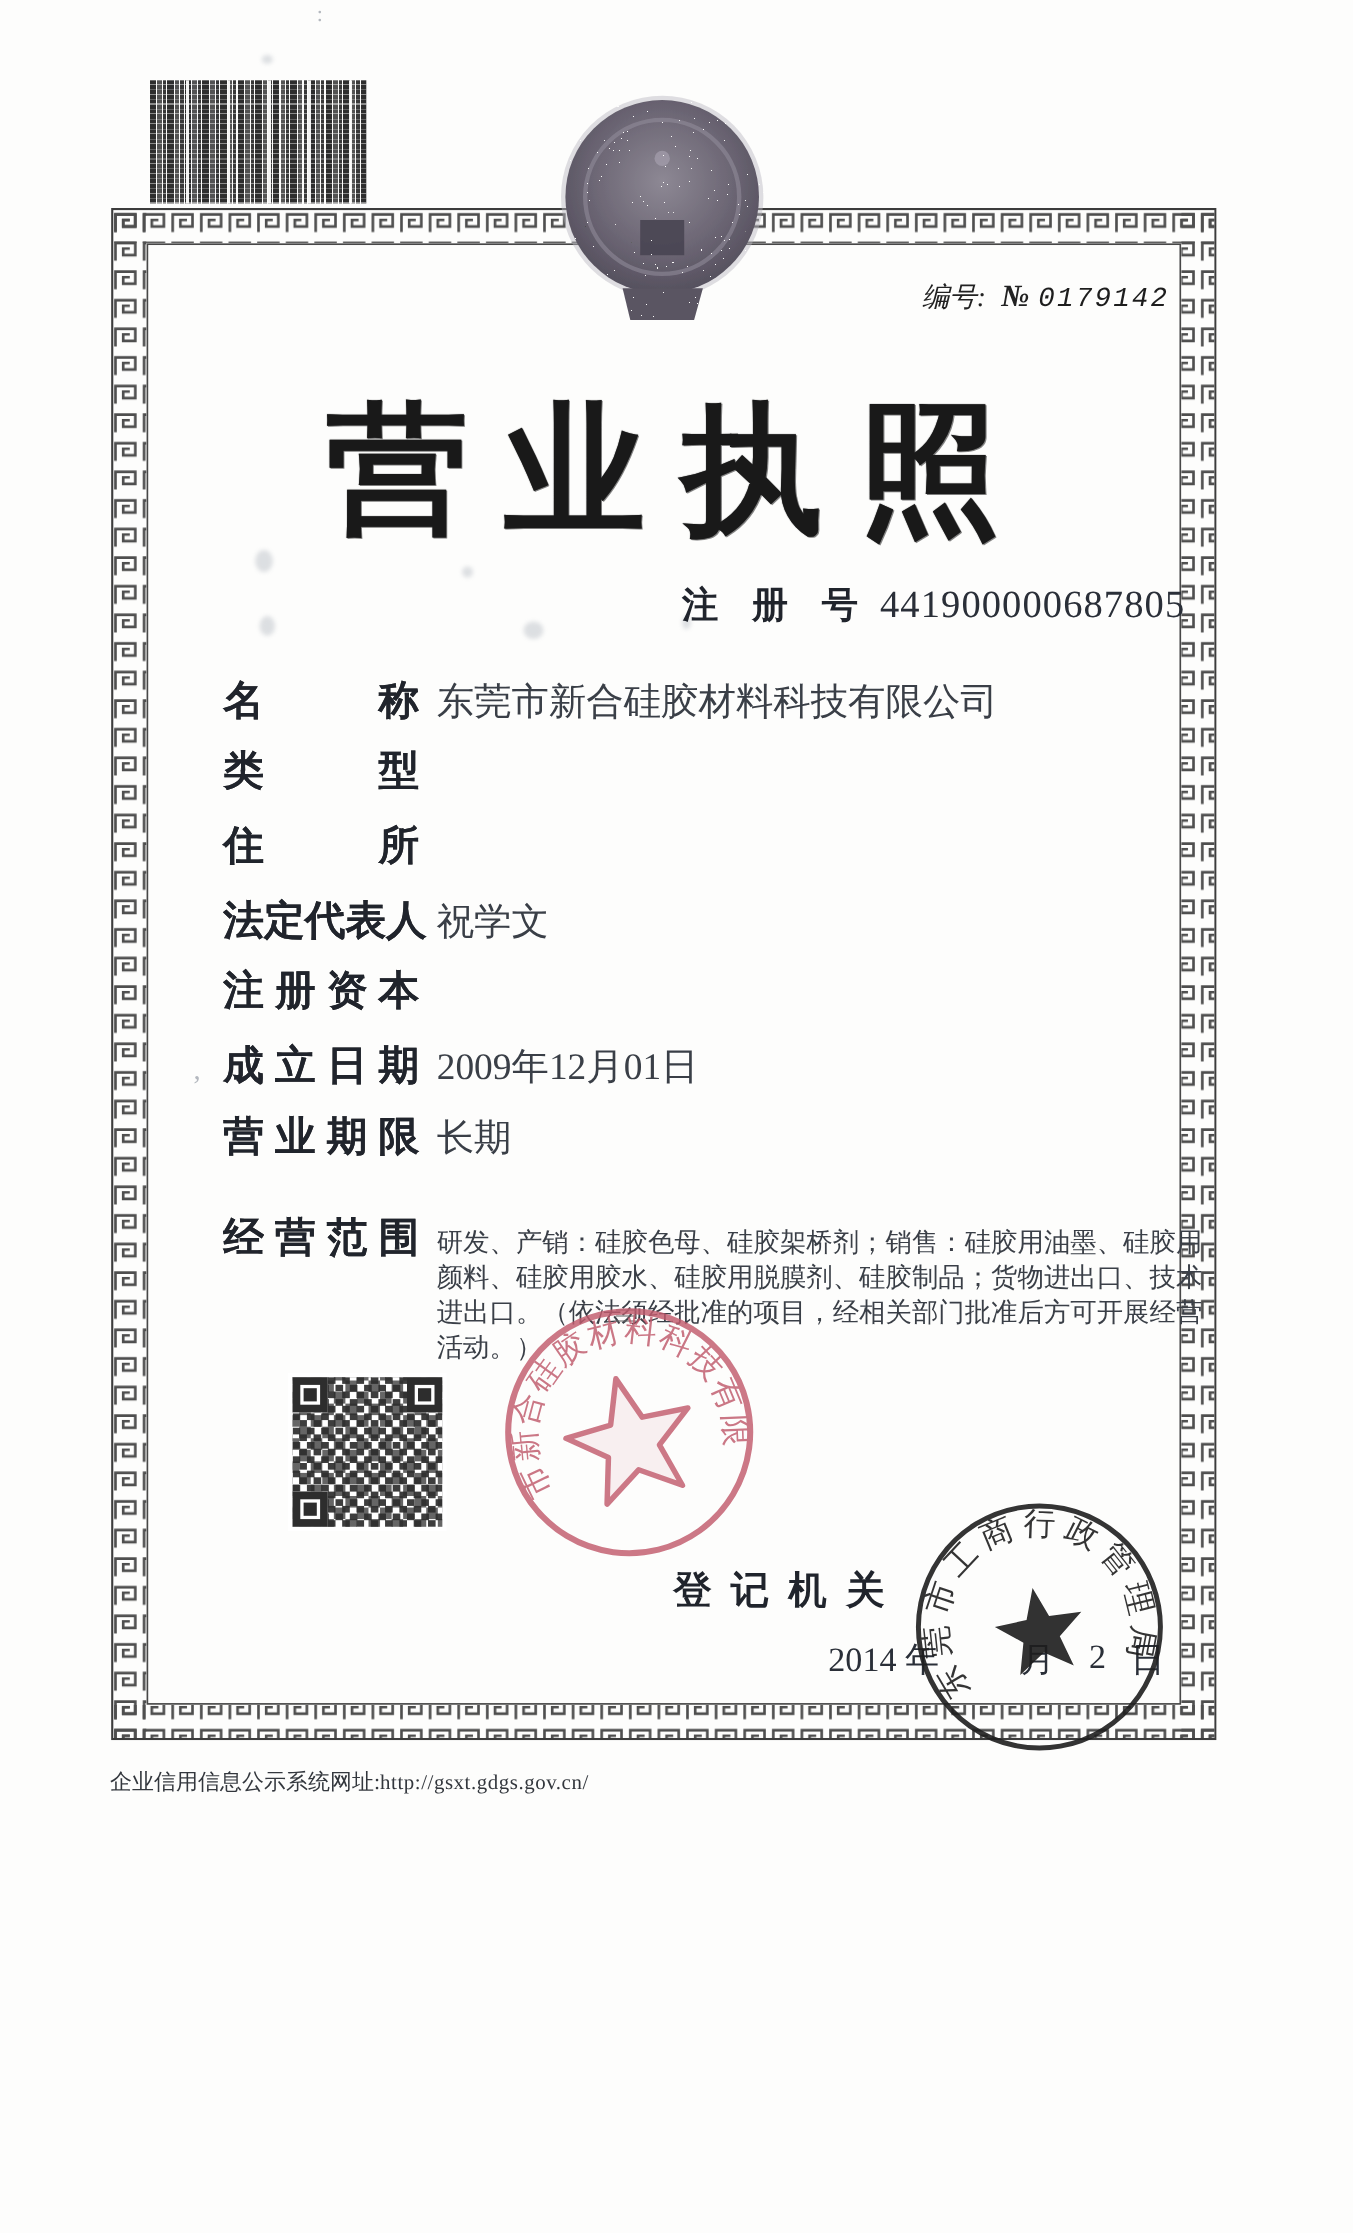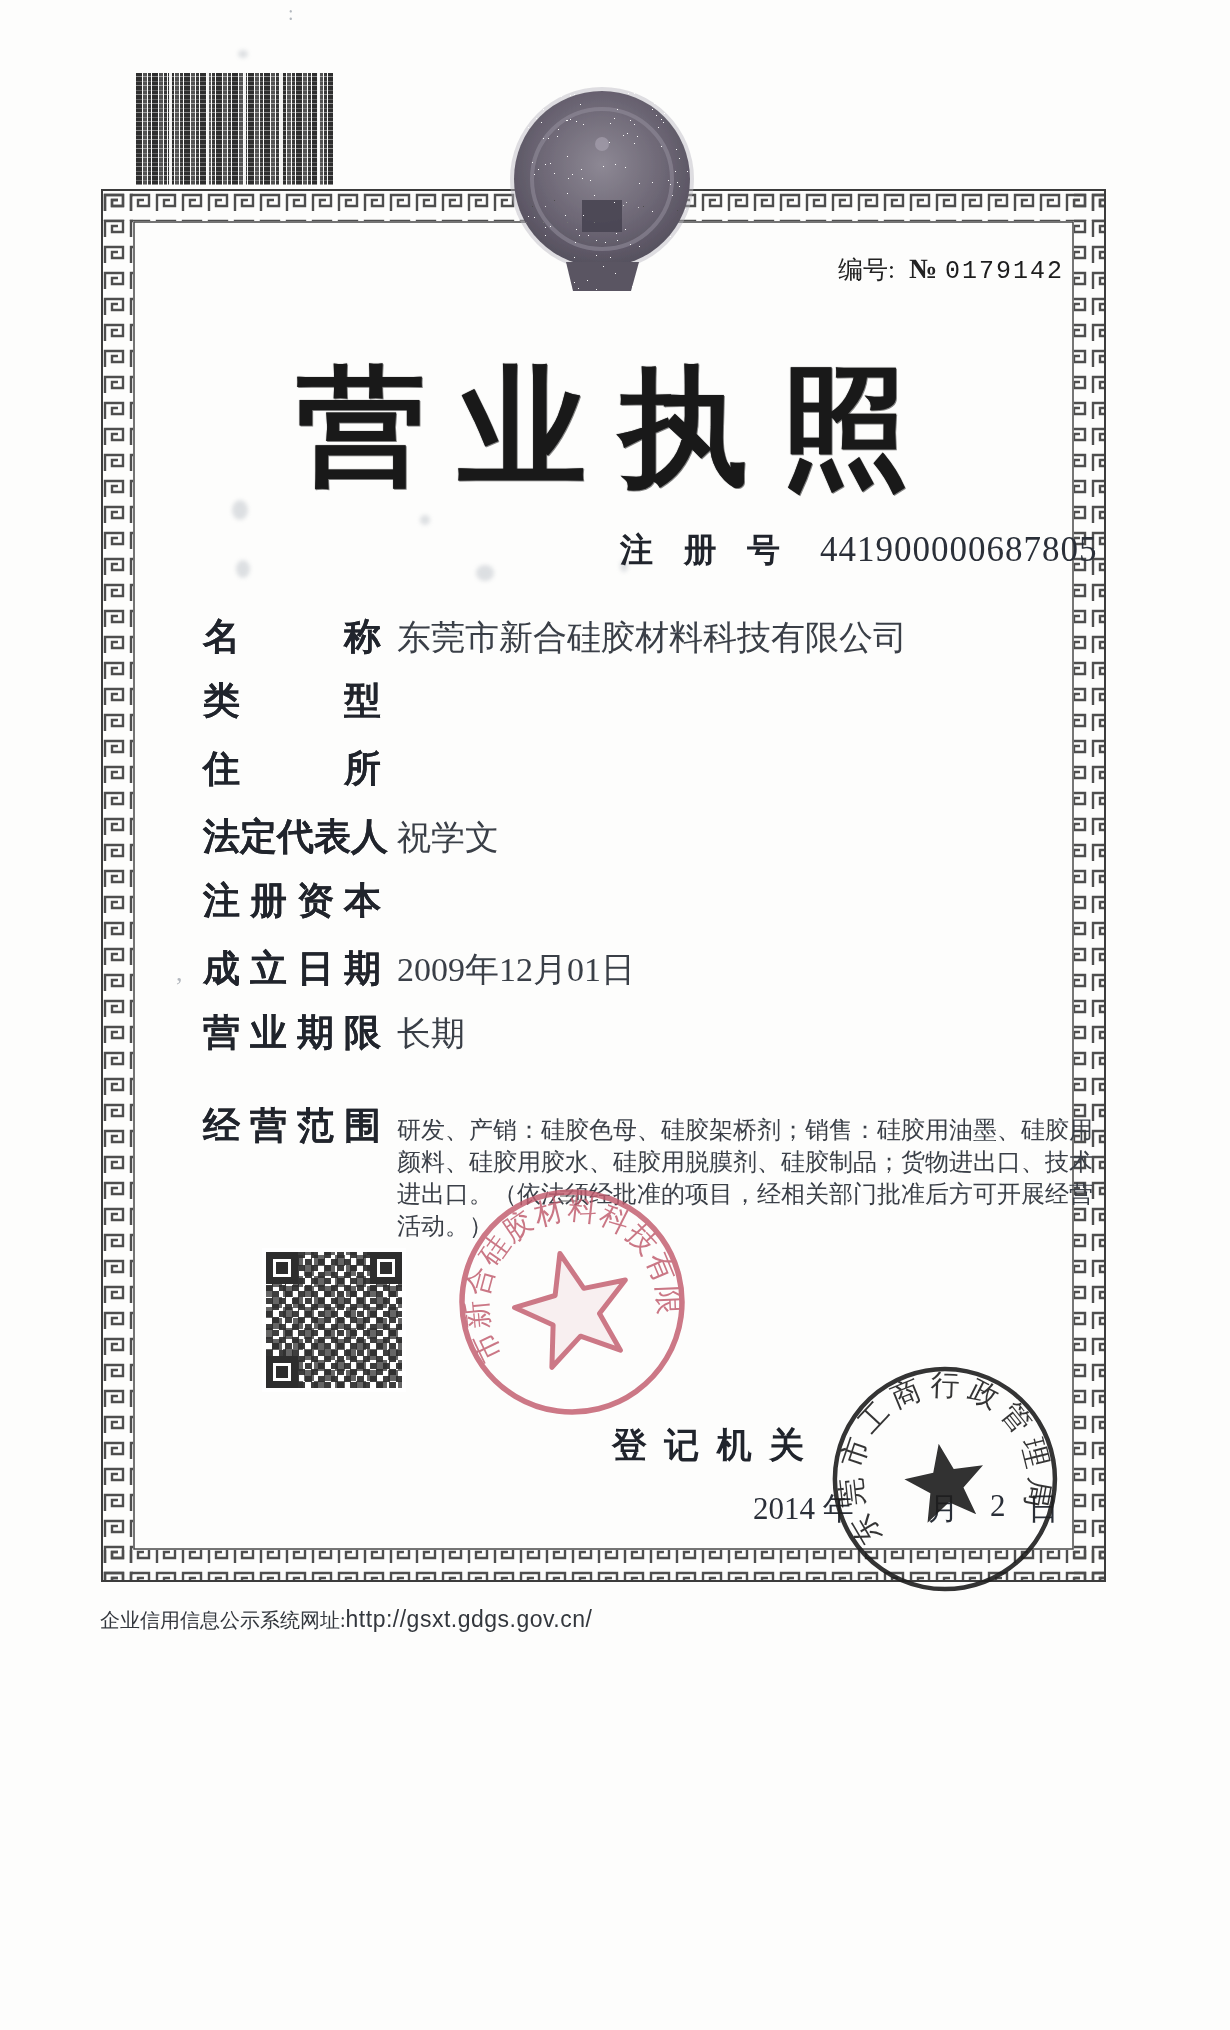--- a/index.html
+++ b/index.html
@@ -23,40 +23,40 @@
     filter:blur(.3px);
   }
 
   
   .emblem{left:503px;top:82px;width:200px;height:218px;}
 
   
   .frame{left:101px;top:189px;width:1005px;height:1393px;}
 
   
-  .serial{left:838px;top:253px;font-size:25px;color:#222;white-space:nowrap;}
+  .serial{left:838px;top:253px;font-size:25px;color:#222;white-space:nowrap;font-style:italic;}
   .serial .numero{font-weight:bold;font-size:28px;padding:0 8px 0 14px;}
   .serial .num{font-family:"Liberation Mono", monospace;font-size:25px;letter-spacing:2px;color:#1d1d1d;}
 
   
   .title{
     left:297px;top:342px;width:612px;height:150px;
     font-size:128px;font-weight:bold;color:#191919;
     font-family:"Liberation Sans", sans-serif;
     text-shadow:0 0 1px #333, 1px 1px 0 rgba(40,40,40,.55);
     filter:blur(.2px);
   }
 
   
   .dist{display:flex;justify-content:space-between;}
 
   
   .regno{left:620px;top:528px;display:flex;align-items:baseline;}
   .regno .lbl{width:160px;font-size:33px;font-weight:bold;color:#20242c;font-family:"Liberation Sans", sans-serif;}
-  .regno .val{margin-left:40px;font-size:35px;letter-spacing:1px;color:#2a2f38;}
+  .regno .val{margin-left:20px;font-size:35px;letter-spacing:1px;color:#2a2f38;}
 
   
   .row{position:absolute;left:203px;display:flex;align-items:baseline;}
   .row .lbl{
     width:178px;font-size:37px;font-weight:bold;color:#20242c;
     font-family:"Liberation Sans", sans-serif;flex:none;
     text-shadow:0 0 .5px #444;
   }
   .row .val{margin-left:16px;font-size:34px;color:#3a3f47;white-space:nowrap;}
   .row.scope .val{font-size:24px;line-height:32px;width:700px;white-space:normal;color:#3a3f47;margin-top:42px;}
@@ -84,21 +84,21 @@
   .seal-black{left:828px;top:1362px;width:235px;height:235px;transform:rotate(-10deg);opacity:.9;}
 
   
   .regorg{left:612px;top:1422px;width:192px;font-size:35px;font-weight:bold;color:#20242c;font-family:"Liberation Sans", sans-serif;}
   .dateline{left:0;top:1488px;width:1230px;height:40px;font-size:31px;color:#2a2f38;}
   .dateline span{position:absolute;}
   .d-year{left:753px;} .d-month{left:928px;} .d-day{left:990px;} .d-dayu{left:1028px;}
 
   
   .footer-left{left:100px;top:1606px;font-size:20px;color:#33373d;}
-  .footer-left .url{font-family:Liberation Sans, sans-serif;font-size:23px;letter-spacing:.5px;}
+  .footer-left .url{font-family:Liberation Serif, serif;font-size:19px;letter-spacing:.5px;}
   .footer-right{left:703px;top:1605px;width:404px;font-size:21px;color:#2f333a;text-align:right;font-family:"Liberation Sans", sans-serif;}
 
   
   .smudge{background:#8a93a0;border-radius:50%;filter:blur(2px);opacity:.28;}
   .mark{color:#6d7683;opacity:.5;font-size:20px;}
   .tripline{
     left:560px;top:1190px;width:18px;height:12px;opacity:.55;
     background:repeating-linear-gradient(0deg,#6b6b6b 0 2px,transparent 2px 5px);
   }
 </style>

